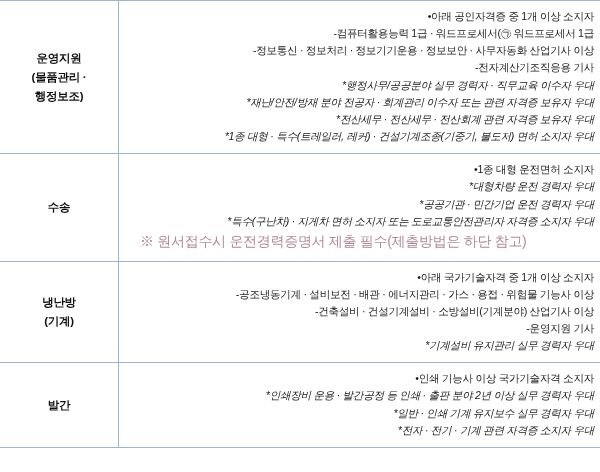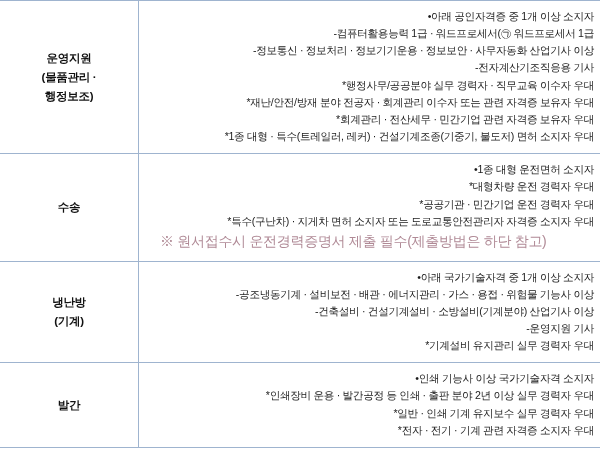--- a/index.html
+++ b/index.html
@@ -25,21 +25,21 @@
   }
   .cat-cell {
     width: 106px;
     text-align: center;
     vertical-align: middle;
     font-size: 11.5px;
     font-weight: bold;
     line-height: 1.65;
     color: #111111;
     border-right: 1px solid #9fb4cf;
-    padding: 4px 16px;
+    padding: 4px 6px;
     letter-spacing: -0.3px;
   }
   .cat-cell .cat-line {
     display: block;
     white-space: nowrap;
   }
   .body-cell {
     vertical-align: top;
     padding: 7px 6px 8px 10px;
     font-size: 10.6px;
@@ -47,21 +47,21 @@
     color: #1a1a1a;
     letter-spacing: -0.3px;
   }
   .line {
     white-space: nowrap;
     display: block;
     text-align: right;
   }
   .lvl0 { padding-left: 0px; }
   .lvl1 { padding-left: 11px; }
-  .lvl2 { padding-left: 11px; }
+  .lvl2 { padding-left: 11px; font-style: italic; }
   .marker {
     display: inline-block;
     width: 11px;
     margin-left: -11px;
   }
   .note {
     color: #b08a96;
     font-size: 14px;
     white-space: nowrap;
     display: block;
@@ -80,21 +80,21 @@
         <span class="cat-line">(물품관리 ·</span>
         <span class="cat-line">행정보조)</span>
       </td>
       <td class="body-cell">
         <span class="line lvl0"><span class="marker">•</span><span>아래 공인자격증 중 1개 이상 소지자</span></span>
         <span class="line lvl1"><span class="marker">-</span><span>컴퓨터활용능력 1급 · 워드프로세서(㉠ 워드프로세서 1급</span></span>
         <span class="line lvl1"><span class="marker">-</span><span>정보통신 · 정보처리 · 정보기기운용 · 정보보안 · 사무자동화 산업기사 이상</span></span>
         <span class="line lvl1"><span class="marker">-</span><span>전자계산기조직응용 기사</span></span>
         <span class="line lvl2"><span class="marker">*</span><span>행정사무/공공분야 실무 경력자 · 직무교육 이수자 우대</span></span>
         <span class="line lvl2"><span class="marker">*</span><span>재난/안전/방재 분야 전공자 · 회계관리 이수자 또는 관련 자격증 보유자 우대</span></span>
-        <span class="line lvl2"><span class="marker">*</span><span>회계관리 · 전산세무 · 민간기업 관련 자격증 보유자 우대</span></span>
+        <span class="line lvl2"><span class="marker">*</span><span>전산세무 · 전산세무 · 전산회계 관련 자격증 보유자 우대</span></span>
         <span class="line lvl2"><span class="marker">*</span><span>1종 대형 · 특수(트레일러, 레커) · 건설기계조종(기중기, 불도저) 면허 소지자 우대</span></span>
       </td>
     </tr>
 
     <tr>
       <td class="cat-cell">
         <span class="cat-line">수송</span>
       </td>
       <td class="body-cell">
         <span class="line lvl0"><span class="marker">•</span><span>1종 대형 운전면허 소지자</span></span>

